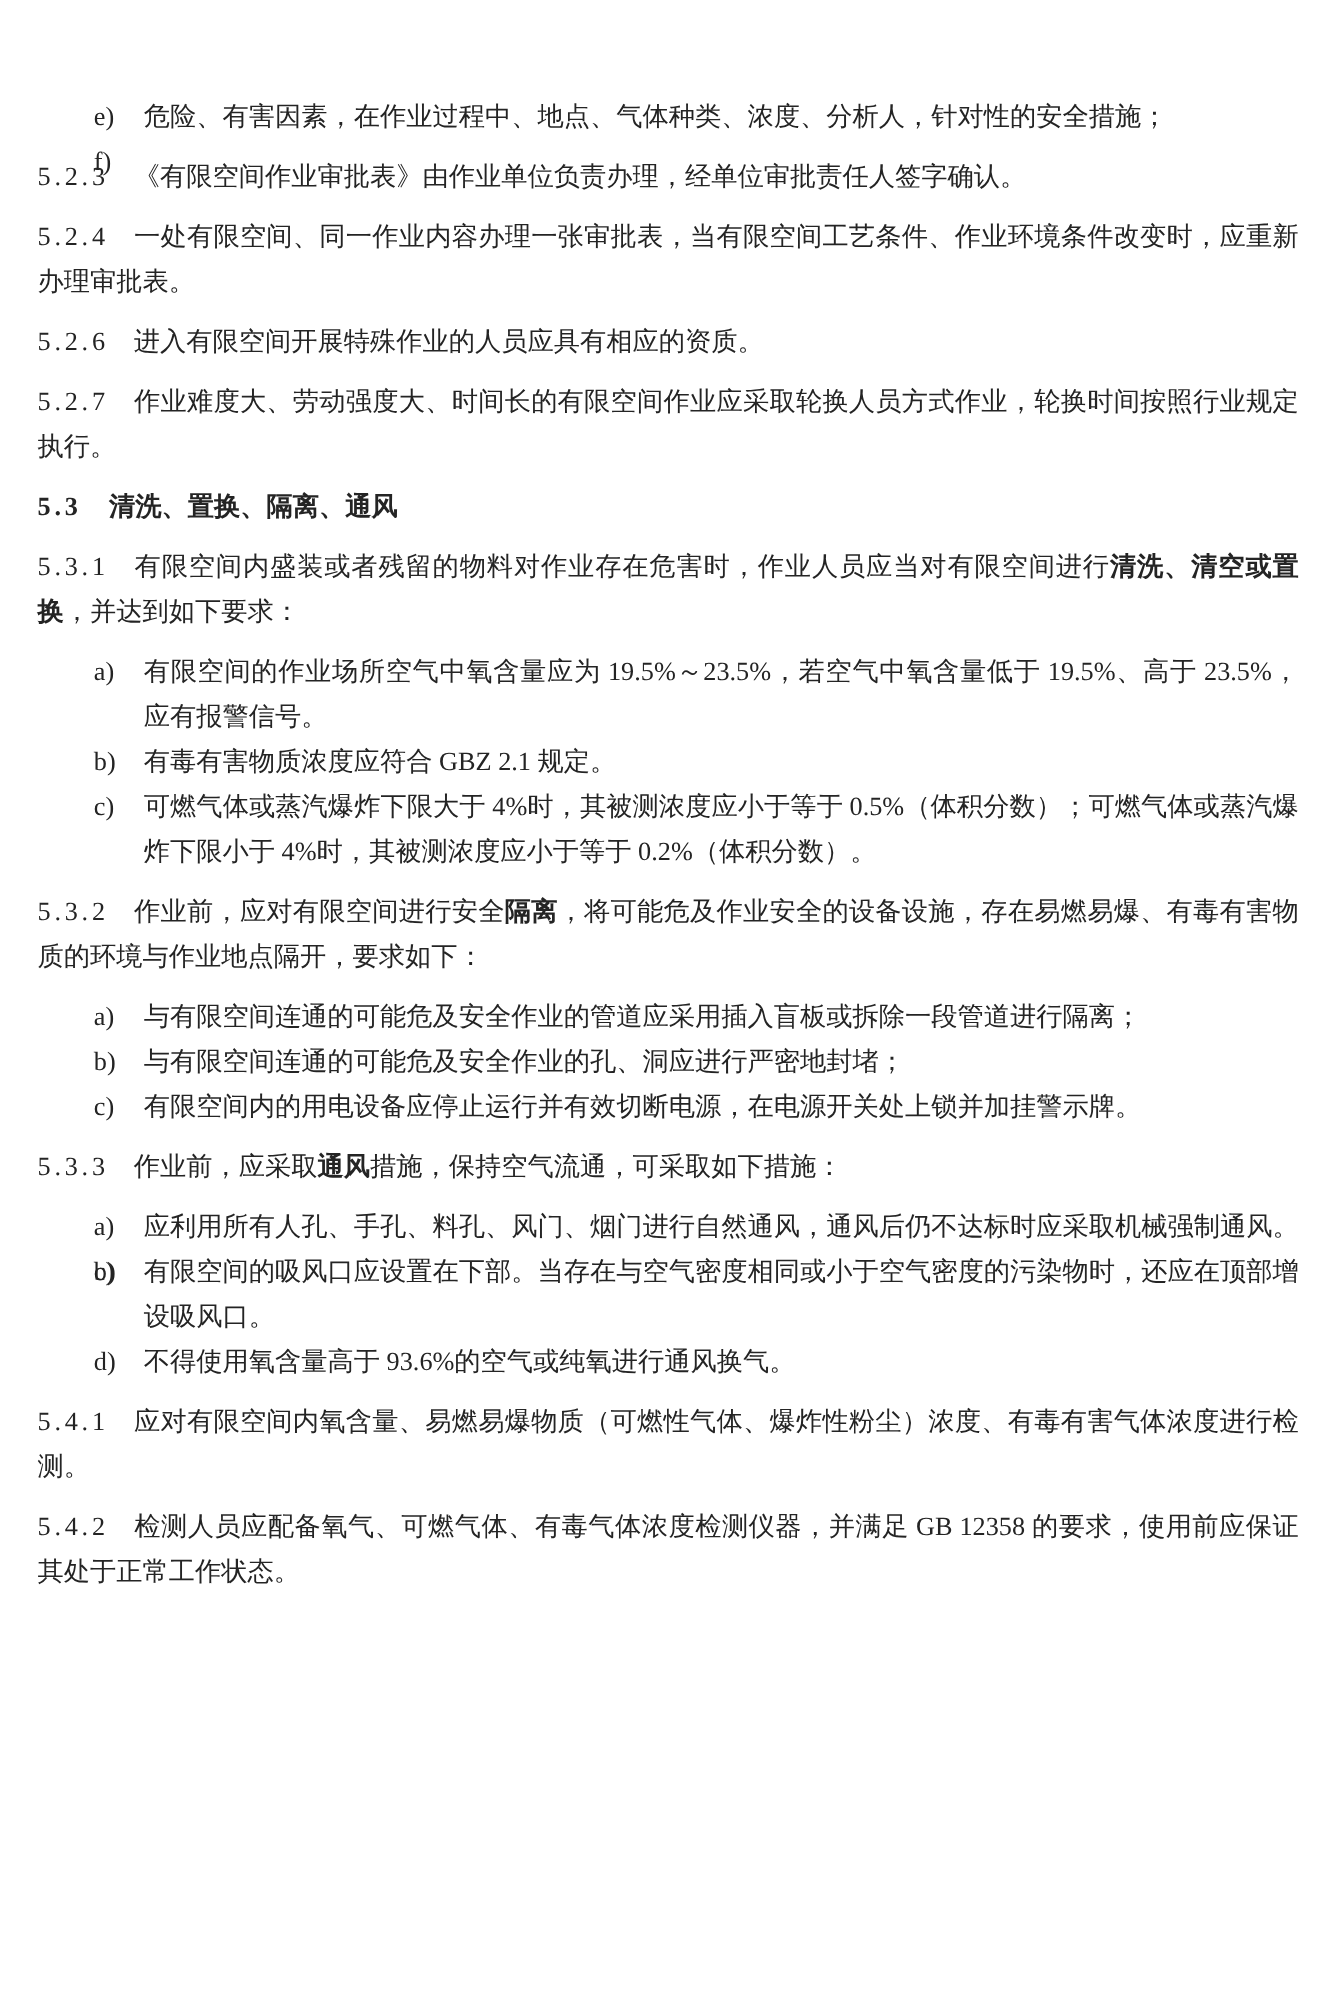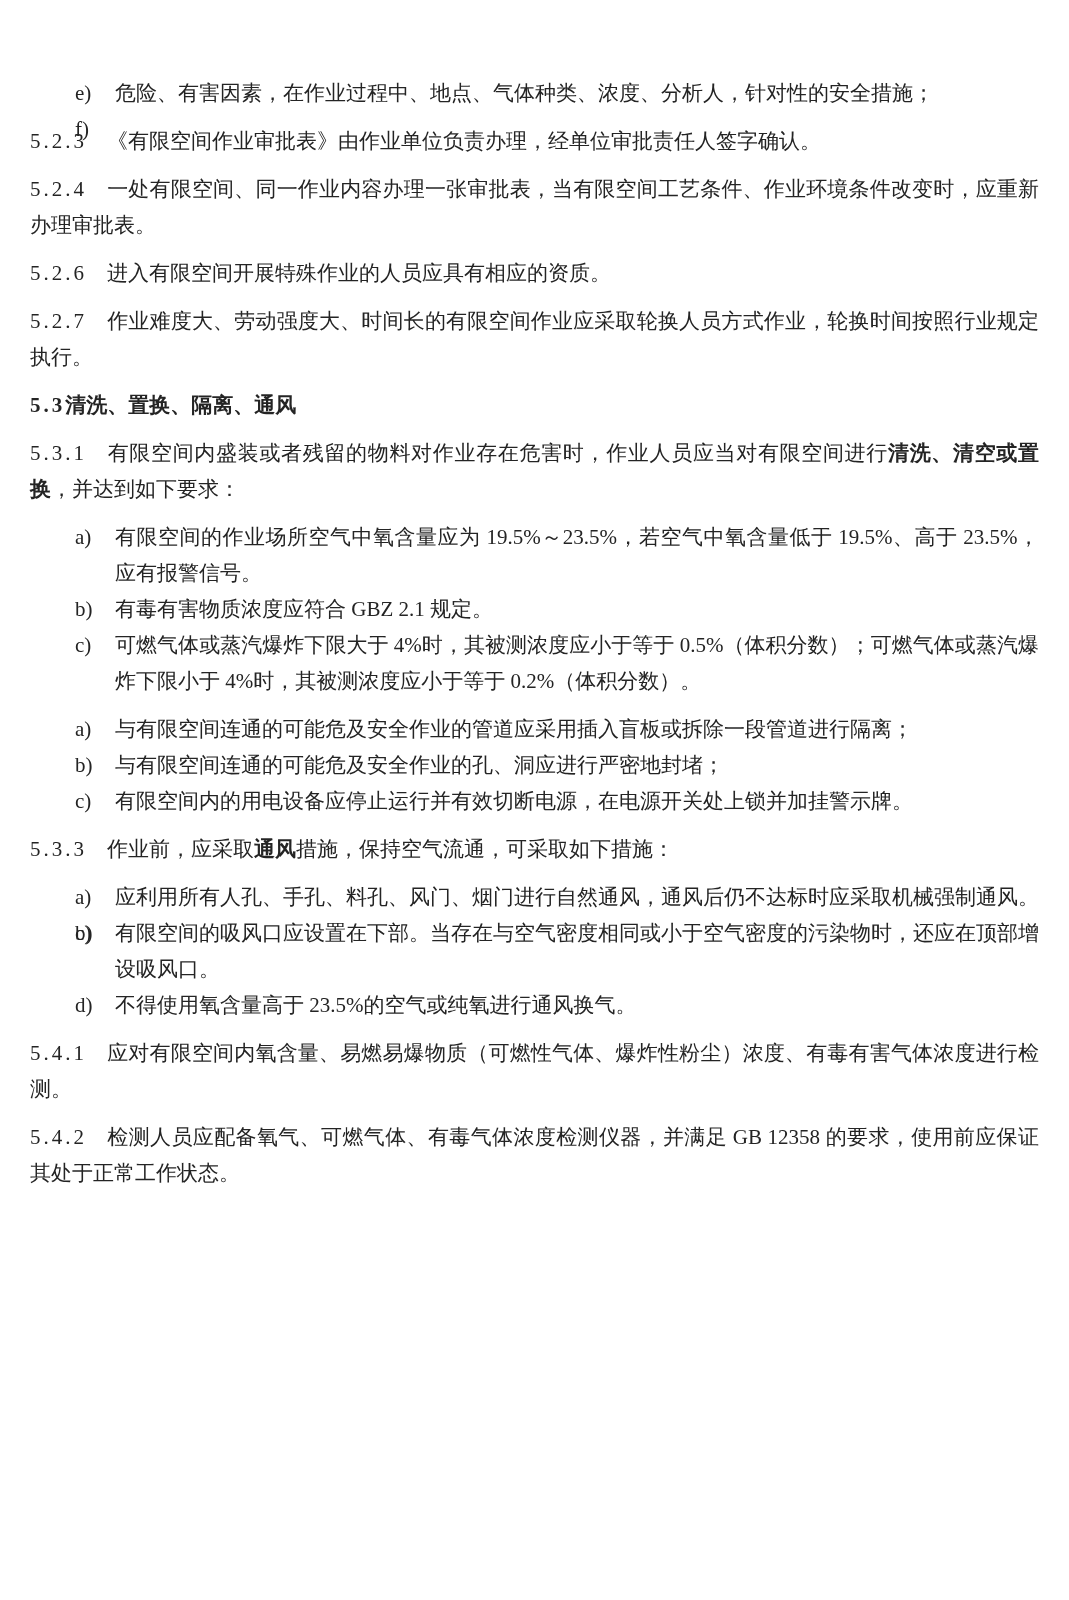--- a/index.html
+++ b/index.html
@@ -23,21 +23,21 @@
 
   
   .sec .num {
     letter-spacing: 3px;
     margin-right: 20px;
     white-space: nowrap;
   }
 
   
   .head { font-weight: 700; }
-  .head .num { letter-spacing: 3px; }
+  .head .num { letter-spacing: 3px; margin-right: 22px; }
 
   
   .li {
     position: relative;
     padding-left: 85px;
   }
   .li .marker {
     position: absolute;
     left: 45px;
     top: 0;
@@ -70,28 +70,29 @@
       <div class="li"><span class="marker">f)</span></div>
       <p class="sec gap"><span class="num">5.2.3</span><span class="">《有限空间作业审批表》由作业单位负责办理，经单位审批责任人签字确认。</span></p>
       <p class="sec gap"><span class="num">5.2.4</span><span class="">一处有限空间、同一作业内容办理一张审批表，当有限空间工艺条件、作业环境条件改变时，应重新办理审批表。</span></p>
       <p class="sec gap"><span class="num">5.2.6</span><span class="">进入有限空间开展特殊作业的人员应具有相应的资质。</span></p>
       <p class="sec gap"><span class="num">5.2.7</span><span class="">作业难度大、劳动强度大、时间长的有限空间作业应采取轮换人员方式作业，轮换时间按照行业规定执行。</span></p>
       <p class="head gap"><span class="num">5.3</span><span class="">清洗、置换、隔离、通风</span></p>
       <p class="sec gap"><span class="num">5.3.1</span><span class="">有限空间内盛装或者残留的物料对作业存在危害时，作业人员应当对有限空间进行</span><span class="b">清洗、清空或置换</span><span class="">，并达到如下要求：</span></p>
       <div class="li gap"><span class="marker">a)</span><span class="">有限空间的作业场所空气中氧含量应为 19.5%～23.5%，若空气中氧含量低于 19.5%、高于 23.5%，应有报警信号。</span></div>
       <div class="li"><span class="marker">b)</span><span class="">有毒有害物质浓度应符合 GBZ 2.1 规定。</span></div>
       <div class="li"><span class="marker">c)</span><span class="">可燃气体或蒸汽爆炸下限大于 4%时，其被测浓度应小于等于 0.5%（体积分数）；可燃气体或蒸汽爆炸下限小于 4%时，其被测浓度应小于等于 0.2%（体积分数）。</span></div>
+      <p class="sec gap"><span class="num">5.3.2</span><span class="">作业前，应对有限空间进行安全</span><span class="b">隔离</span><span class="">，将可能危及作业安全的设备设施，存在易燃易爆、有毒有害物质的环境与作业地点隔开，要求如下：</span></p>
       <div class="li gap"><span class="marker">a)</span><span class="">与有限空间连通的可能危及安全作业的管道应采用插入盲板或拆除一段管道进行隔离；</span></div>
       <div class="li"><span class="marker">b)</span><span class="">与有限空间连通的可能危及安全作业的孔、洞应进行严密地封堵；</span></div>
       <div class="li"><span class="marker">c)</span><span class="">有限空间内的用电设备应停止运行并有效切断电源，在电源开关处上锁并加挂警示牌。</span></div>
       <p class="sec gap"><span class="num">5.3.3</span><span class="">作业前，应采取</span><span class="b">通风</span><span class="">措施，保持空气流通，可采取如下措施：</span></p>
       <div class="li gap"><span class="marker">a)</span><span class="">应利用所有人孔、手孔、料孔、风门、烟门进行自然通风，通风后仍不达标时应采取机械强制通风。</span></div>
       <div class="li"><span class="marker">b)</span></div>
       <div class="li"><span class="marker">c)</span><span class="">有限空间的吸风口应设置在下部。当存在与空气密度相同或小于空气密度的污染物时，还应在顶部增设吸风口。</span></div>
-      <div class="li"><span class="marker">d)</span><span class="">不得使用氧含量高于 23.5%的空气或纯氧进行通风换气。</span></div>
+      <div class="li"><span class="marker">d)</span><span class="">不得使用氧含量高于 93.6%的空气或纯氧进行通风换气。</span></div>
       <p class="sec gap"><span class="num">5.4.1</span><span class="">应对有限空间内氧含量、易燃易爆物质（可燃性气体、爆炸性粉尘）浓度、有毒有害气体浓度进行检测。</span></p>
       <p class="sec gap"><span class="num">5.4.2</span><span class="">检测人员应配备氧气、可燃气体、有毒气体浓度检测仪器，并满足 GB 12358 的要求，使用前应保证其处于正常工作状态。</span></p>
     </div>
 
   <div class="watermark">
     <span>
       <svg width="62" height="52" viewBox="0 0 62 52" fill="none">
         <ellipse cx="22" cy="19" rx="17" ry="14" stroke="#cccccc" stroke-width="2" fill="none"></ellipse>
         <path d="M12 31 L8 39 L18 33" stroke="#cccccc" stroke-width="2" fill="none" stroke-linejoin="round"></path>
         <circle cx="16.5" cy="15.5" r="1.6" fill="#c7c7c7"></circle>

